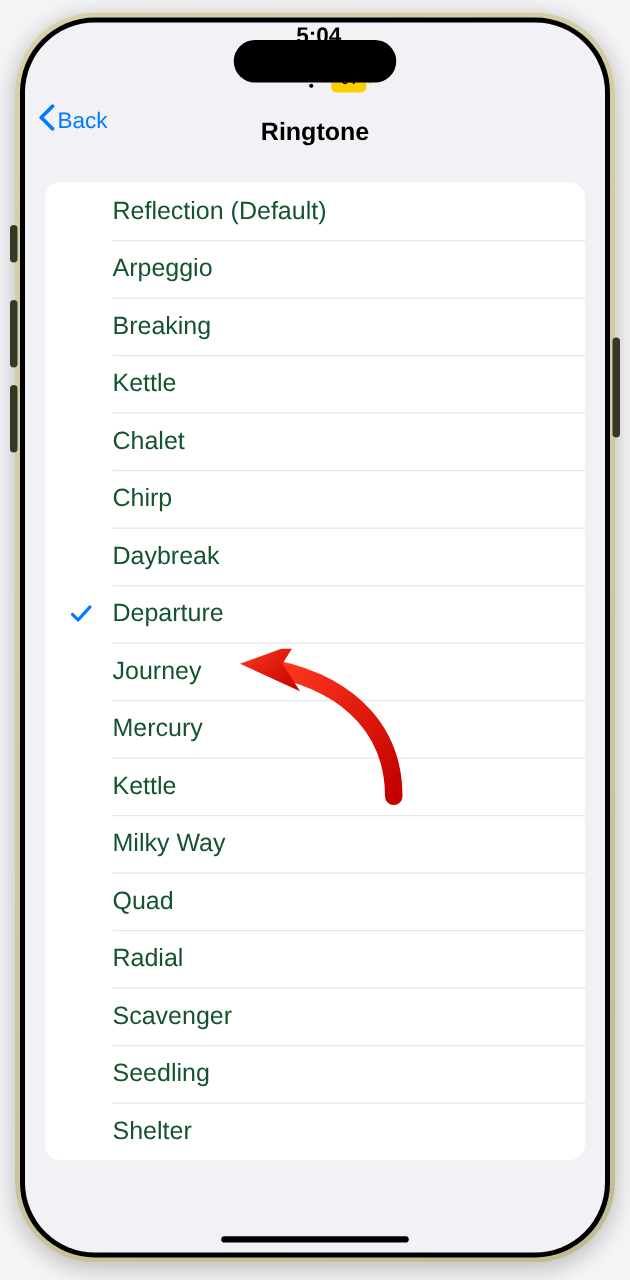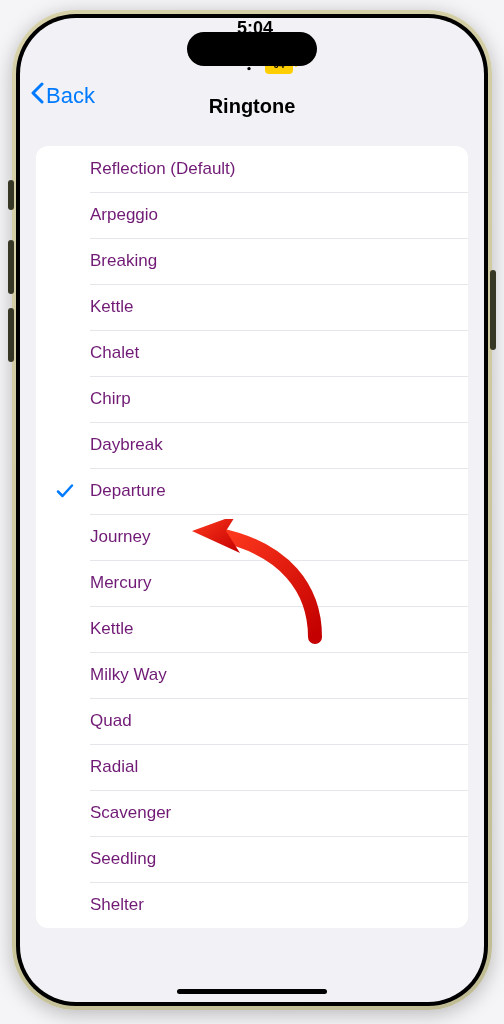--- a/index.html
+++ b/index.html
@@ -122,21 +122,21 @@
     }
     .back-btn {
       position: absolute;
       left: 10px;
       top: 0;
       bottom: 0;
       display: flex;
       align-items: center;
       gap: 2px;
       color: #007aff;
-      font-size: 22px;
+      font-size: 18px;
       cursor: pointer;
       justify-content: center;
     }
     .back-btn svg{stroke:#007aff;}
     .title {
       font-weight: 700;
       font-size: 20px;
       color: #000;
       margin-top: 20px;
     }
@@ -147,22 +147,22 @@
       background: #fff;
       border-radius: 12px;
       overflow: hidden;
     }
     .row {
       position: relative;
       height: 46px;
       display: flex;
       align-items: center;
       padding-left: 54px;
-      font-size: 17px;
-      color: #701a75;
+      font-size: 20px;
+      color: #14532d;
       cursor: pointer;
     }
     .row + .row::before {
       content: "";
       position: absolute;
       left: 54px;
       right: 0;
       top: 0;
       height: 1px;
       background: #e5e5ea;

